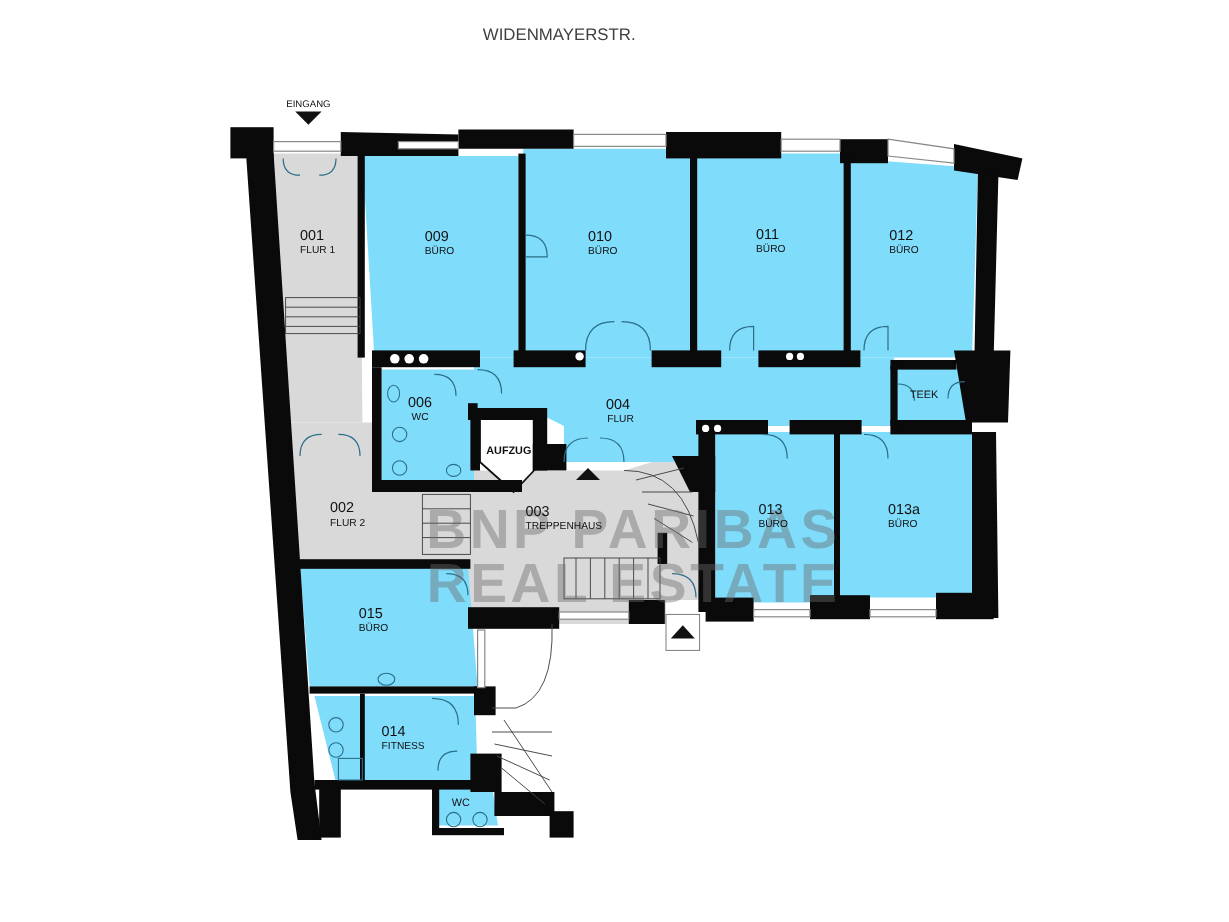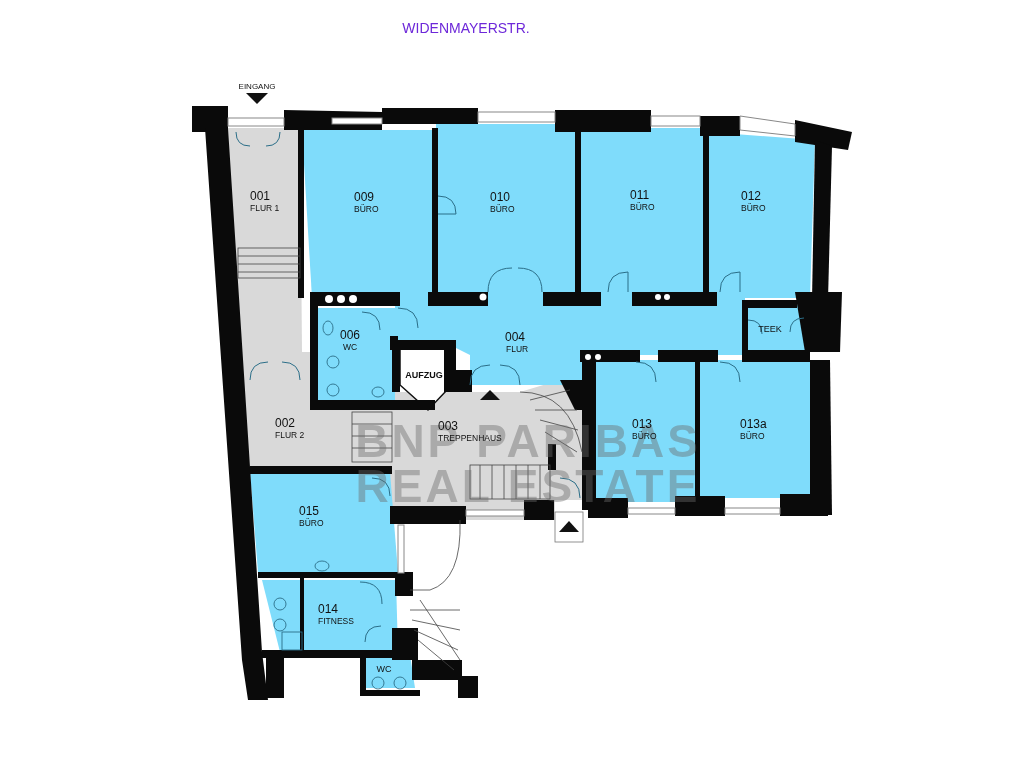--- a/index.html
+++ b/index.html
@@ -1,17 +1,17 @@
 <!DOCTYPE html>
 <html><head>
 <meta charset="utf-8">
 <style>
   html, body { margin:0; padding:0; background:#ffffff; }
   body { width:1024px; height:768px; position:relative; overflow:hidden; font-family:"Liberation Sans", sans-serif; }
-  .street { position:absolute; left:0; top:20px; width:932px; text-align:center; font-size:14px; color:#6d28d9; letter-spacing:0; }
+  .street { position:absolute; left:0; top:20px; width:932px; text-align:center; font-size:14px; color:#404040; letter-spacing:0; }
   svg { position:absolute; left:0; top:0; }
   .room-num { font-family:"Liberation Sans", sans-serif; font-size:12px; fill:#111; }
   .room-type { font-family:"Liberation Sans", sans-serif; font-size:8.5px; fill:#111; }
   .lbl { font-family:"Liberation Sans", sans-serif; fill:#111; }
   .wm { font-family:"Liberation Sans", sans-serif; font-weight:bold; font-size:46px; fill:#6a6a6a; opacity:0.42; letter-spacing:3px; }
 </style>
 </head>
 <body>
 
 <div class="street">WIDENMAYERSTR.</div>

